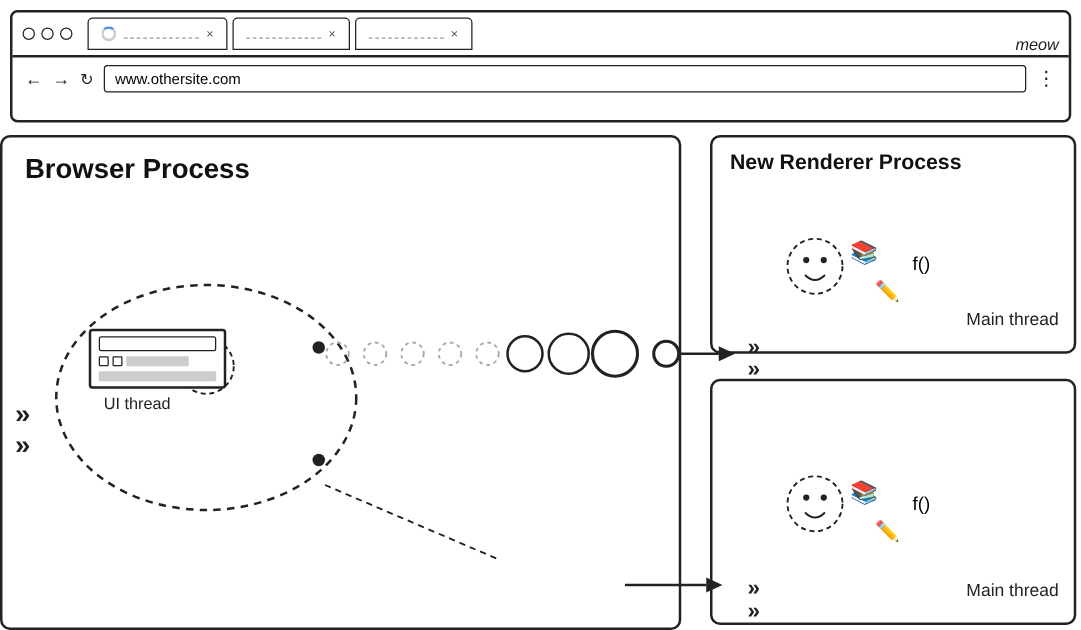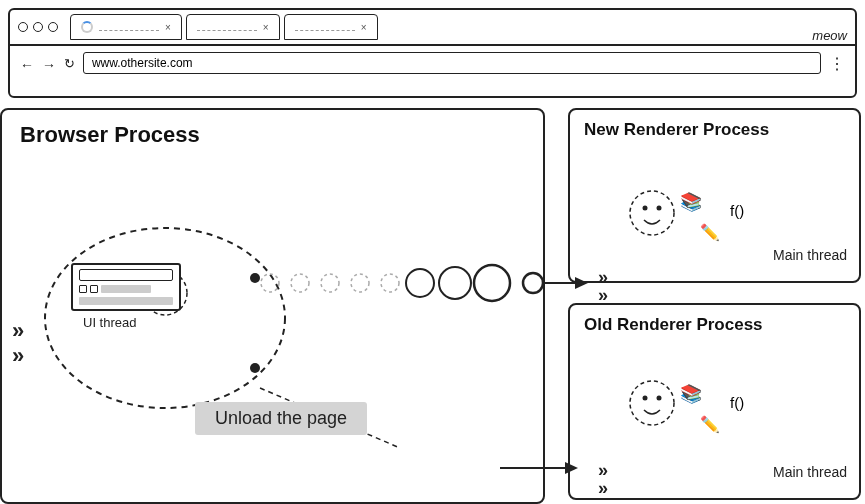--- a/index.html
+++ b/index.html
@@ -282,33 +282,31 @@
   <div class="browser-process">
     <span class="browser-process-label">Browser Process</span>
   </div>
 
   <div class="renderer-box new-renderer">
     <span class="renderer-label">New Renderer Process</span>
     <span class="main-thread-label" style="bottom:18px; right:12px;">Main thread</span>
   </div>
 
   <div class="renderer-box old-renderer">
-    <span class="renderer-label">Old Renderer Process</span>
     <span class="main-thread-label" style="bottom:18px; right:12px;">Main thread</span>
   </div>
 
   <div class="ui-thread-area">
     <div class="ui-thread-box">
       <div class="ui-thread-box-inner"></div>
       <div style="position:absolute;top:20px;left:6px;display:flex;gap:3px;">
         <div class="ui-btn"></div>
         <div class="ui-btn"></div>
         <div style="flex:1;height:8px;background:#ccc;border-radius:1px;width:50px;"></div>
       </div>
       <div style="position:absolute;top:32px;left:6px;right:6px;height:8px;background:#ccc;border-radius:1px;"></div>
     </div>
     <span class="ui-thread-label">UI thread</span>
   </div>
 
 
-  <div class="msg-label" style="top:294px; left:195px;">Unload the page</div>
 
 </div>
 
 </body></html>

